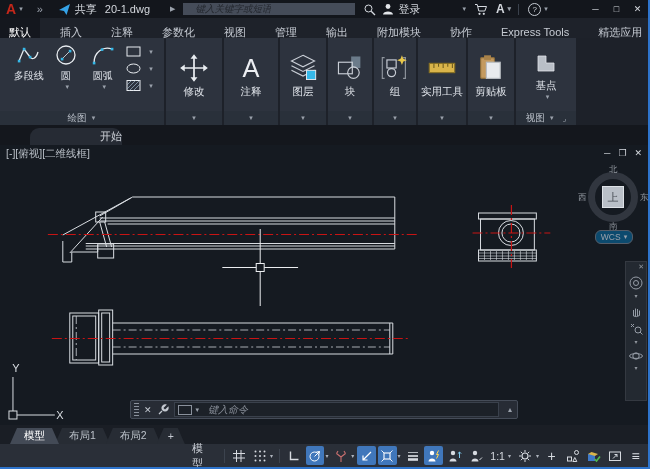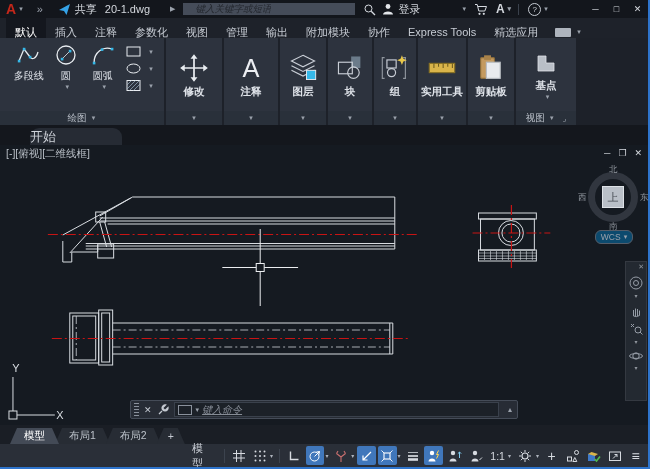--- a/index.html
+++ b/index.html
@@ -19,42 +19,42 @@
   .tb-search .ph{font-style:italic;font-size:9.5px;color:#23272e;white-space:nowrap;overflow:hidden;}
   .tb-ico{margin-left:8px;display:flex;align-items:center;}
   .tb-signin{display:flex;align-items:center;gap:4px;margin-left:6px;color:#d4d8de;}
   .tb-sep{width:1px;height:11px;background:#3a414c;margin:0 7px;}
   .tb-a{color:#d4d8de;font-size:12px;font-weight:bold;display:flex;align-items:center;margin-left:8px;}
   .tb-help{display:flex;align-items:center;margin-left:2px;color:#d4d8de;}
   .q-circ{width:11px;height:11px;border:1px solid #c5cad2;border-radius:50%;font-size:8px;display:flex;align-items:center;justify-content:center;color:#d4d8de;}
   .win-btns{margin-left:auto;display:flex;align-items:center;gap:0;}
   .win-btns span{width:21px;text-align:center;font-size:9px;color:#d6dae0;cursor:pointer;}
   
-  .tabrow{top:18px;height:28px;background:#1e222a;display:flex;align-items:stretch;font-size:11px;padding-left:6px;}
+  .tabrow{top:18px;height:28px;background:#1e222a;display:flex;align-items:stretch;font-size:11px;gap:11px;}
   .rtab{display:flex;align-items:center;padding:0 9px;color:#c6cbd3;cursor:pointer;white-space:nowrap;}
   .rtab.active{background:#14171e;color:#fff;}
   .rtab-toggle{display:flex;align-items:center;gap:3px;margin-left:8px;cursor:pointer;}
   .rtab-box{width:16px;height:9px;background:#aeb4bd;border-radius:1px;}
   
   .ribbon{top:38px;height:87px;background:#1d2129;display:flex;gap:2px;}
   .panel{background:#2d333e;display:flex;flex-direction:column;}
   .pbody{flex:1;display:flex;align-items:center;justify-content:center;}
   .pfoot{height:14px;background:#29303a;display:flex;align-items:center;justify-content:center;gap:4px;font-size:9.5px;color:#bdc3cc;cursor:pointer;}
   .exp{font-size:6px;color:#9aa1ab;}
   .launch{font-size:8px;color:#9aa1ab;margin-left:4px;}
   .draw-body{display:flex;align-items:flex-start;padding-top:4px;gap:2px;}
   .tool{display:flex;flex-direction:column;align-items:center;width:35px;cursor:pointer;}
   .tool .tlbl{font-size:10px;color:#dfe3e9;margin-top:1px;white-space:nowrap;}
   .minicol{display:flex;flex-direction:column;gap:2px;margin-left:3px;margin-top:2px;}
   .mini{display:flex;align-items:center;gap:3px;cursor:pointer;}
   .bigbtn{display:flex;flex-direction:column;align-items:center;cursor:pointer;padding-top:3px;}
-  .bigbtn .blbl{font-size:10.5px;color:#dfe3e9;margin-top:2px;white-space:nowrap;font-weight:bold;}
+  .bigbtn .blbl{font-size:10.5px;color:#dfe3e9;margin-top:2px;white-space:nowrap;}
   
   .filetabs{top:125px;height:20px;background:#14171d;display:flex;align-items:flex-end;}
-  .ftab{margin-left:30px;width:92px;height:17px;background:#262b34;border-radius:9px 9px 0 0;display:flex;align-items:center;justify-content:flex-start;font-size:13px;color:#ced2d9;cursor:pointer;}
+  .ftab{margin-left:30px;width:92px;height:17px;background:#262b34;border-radius:9px 9px 0 0;display:flex;align-items:center;justify-content:flex-end;font-size:11px;color:#ced2d9;cursor:pointer;}
   
   .canvas{top:145px;height:280px;background:#151a21;position:absolute;}
   .vp-label{position:absolute;top:2px;left:6px;font-size:10.5px;color:#b9bfc7;cursor:pointer;z-index:3;}
   .doc-controls{position:absolute;top:3px;right:6px;display:flex;gap:8px;z-index:3;}
   .doc-controls span{font-size:9px;color:#d6dae0;cursor:pointer;}
   .cad{position:absolute;left:0;top:0;width:100%;height:100%;}
   .cad path,.cad rect,.cad circle,.cad line{fill:none;stroke:#d9dde2;stroke-width:1;}
   .cad .red{stroke:#c81414;stroke-width:1.2;stroke-dasharray:10 3 2 3;}
   .cad .hid{stroke:#cfd3d9;stroke-width:0.8;stroke-dasharray:8 3 2 3;}
   .cad .thin{stroke-width:0.6;}
@@ -74,21 +74,21 @@
   .nb-close{align-self:flex-end;font-size:7px;color:#8f959d;margin:1px 2px 0 0;cursor:pointer;}
   .nb-item{margin-top:4px;cursor:pointer;display:flex;justify-content:center;}
   .nb-caret{font-size:6px;color:#8f959d;margin-top:1px;}
   
   .cmdbar{position:absolute;left:130px;top:255px;width:388px;height:19px;background:#272c35;border:1px solid #454c58;border-radius:2px;
           display:flex;align-items:center;box-sizing:border-box;z-index:3;}
   .grip{width:5px;height:13px;margin-left:3px;background-image:repeating-linear-gradient(to bottom,#8a919c 0 1px,transparent 1px 3px);cursor:grab;}
   .cmd-x{font-size:9px;color:#c5cad2;margin:0 5px;cursor:pointer;}
   .cmd-input{flex:1;height:13px;background:#1c2128;border:1px solid #3a414c;display:flex;align-items:center;margin:0 4px;cursor:text;}
   .cmd-ico{width:12px;height:8px;border:1px solid #8a919c;margin:0 2px 0 3px;}
-  .cmd-ph{font-style:italic;font-size:10px;color:#868c96;margin-left:1px;text-decoration:underline;}
+  .cmd-ph{font-style:italic;font-size:10px;color:#868c96;margin-left:7px;}
   .cmd-up{font-size:8px;color:#9aa1ab;margin:0 5px;cursor:pointer;}
   
   .layoutrow{top:425px;height:19px;background:#1a1e25;display:flex;align-items:flex-end;padding-left:10px;}
   .ltab{height:16px;padding:0 14px;display:flex;align-items:center;font-size:10.5px;color:#bcc2ca;background:#272c34;cursor:pointer;
         clip-path:polygon(7px 0,calc(100% - 7px) 0,100% 100%,0 100%);margin-right:-4px;}
   .ltab.active{background:#434a56;color:#fff;z-index:1;}
   .ltab.add{padding:0 11px;color:#c5cad2;}
   
   .statusbar{top:444px;height:23px;background:#2a2f38;display:flex;align-items:center;font-size:11px;}
   .sb-model{margin-left:186px;padding:0 6px;color:#ced2d9;cursor:pointer;}

